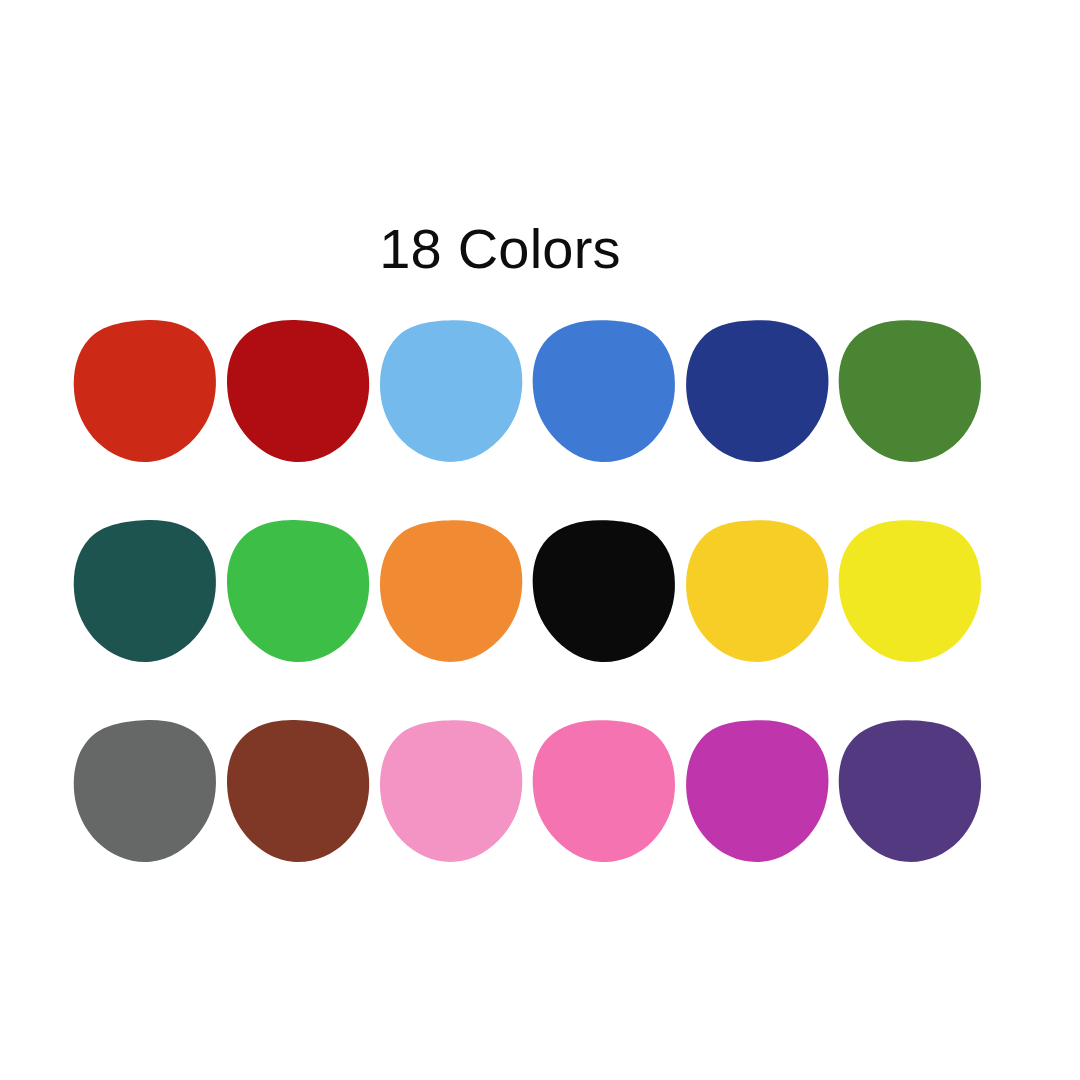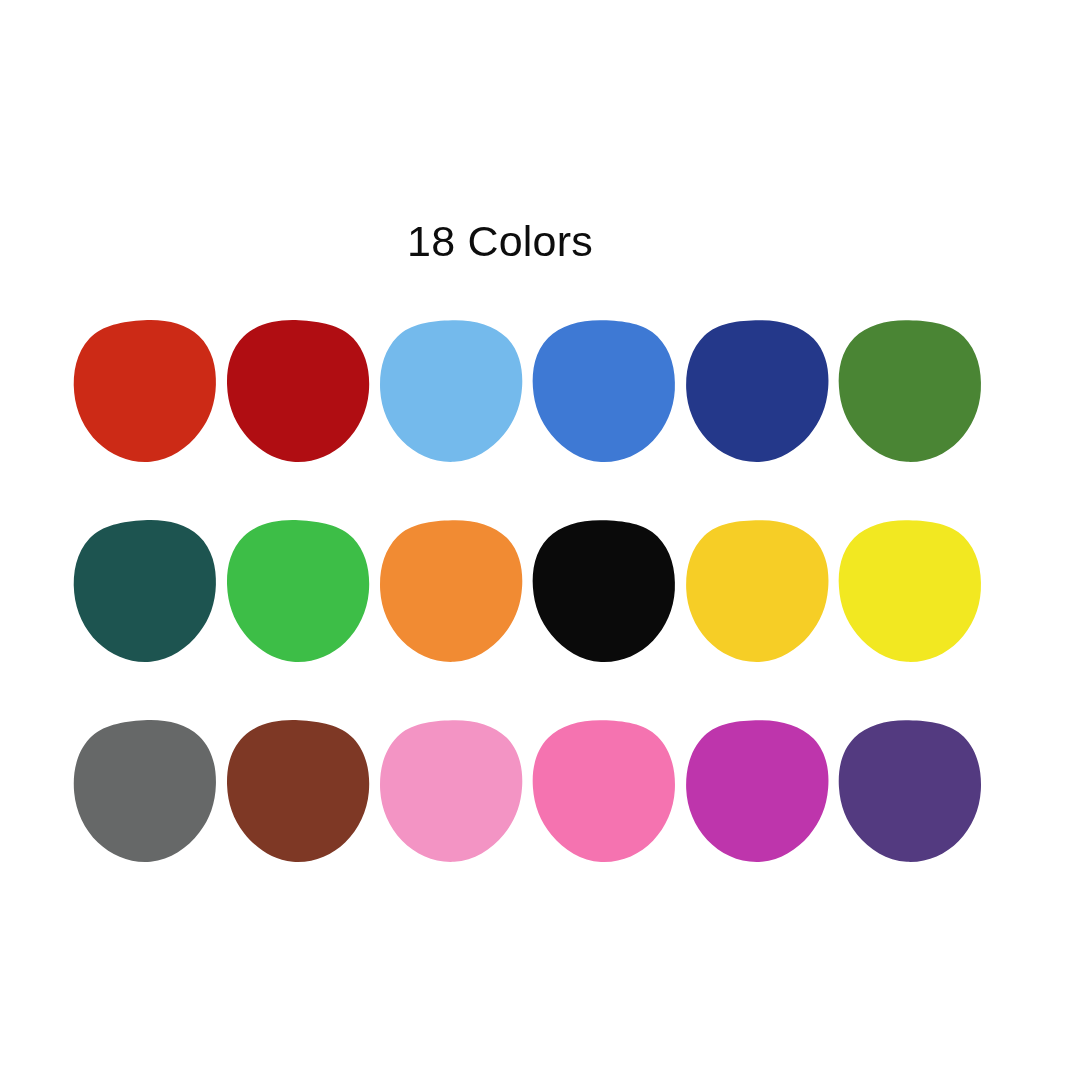--- a/index.html
+++ b/index.html
@@ -23,21 +23,21 @@
     box-sizing: border-box;
   }
 
   .title {
     position: absolute;
     top: 218px;
     left: 0;
     width: 1000px;
     text-align: center;
     font-family: "Liberation Sans", sans-serif;
-    font-size: 43px;
+    font-size: 56px;
     font-weight: 400;
     line-height: 1.1;
     color: #0d0d0d;
     letter-spacing: 0.2px;
     white-space: nowrap;
   }
 
   .swatch-grid {
     position: absolute;
     top: 318px;

